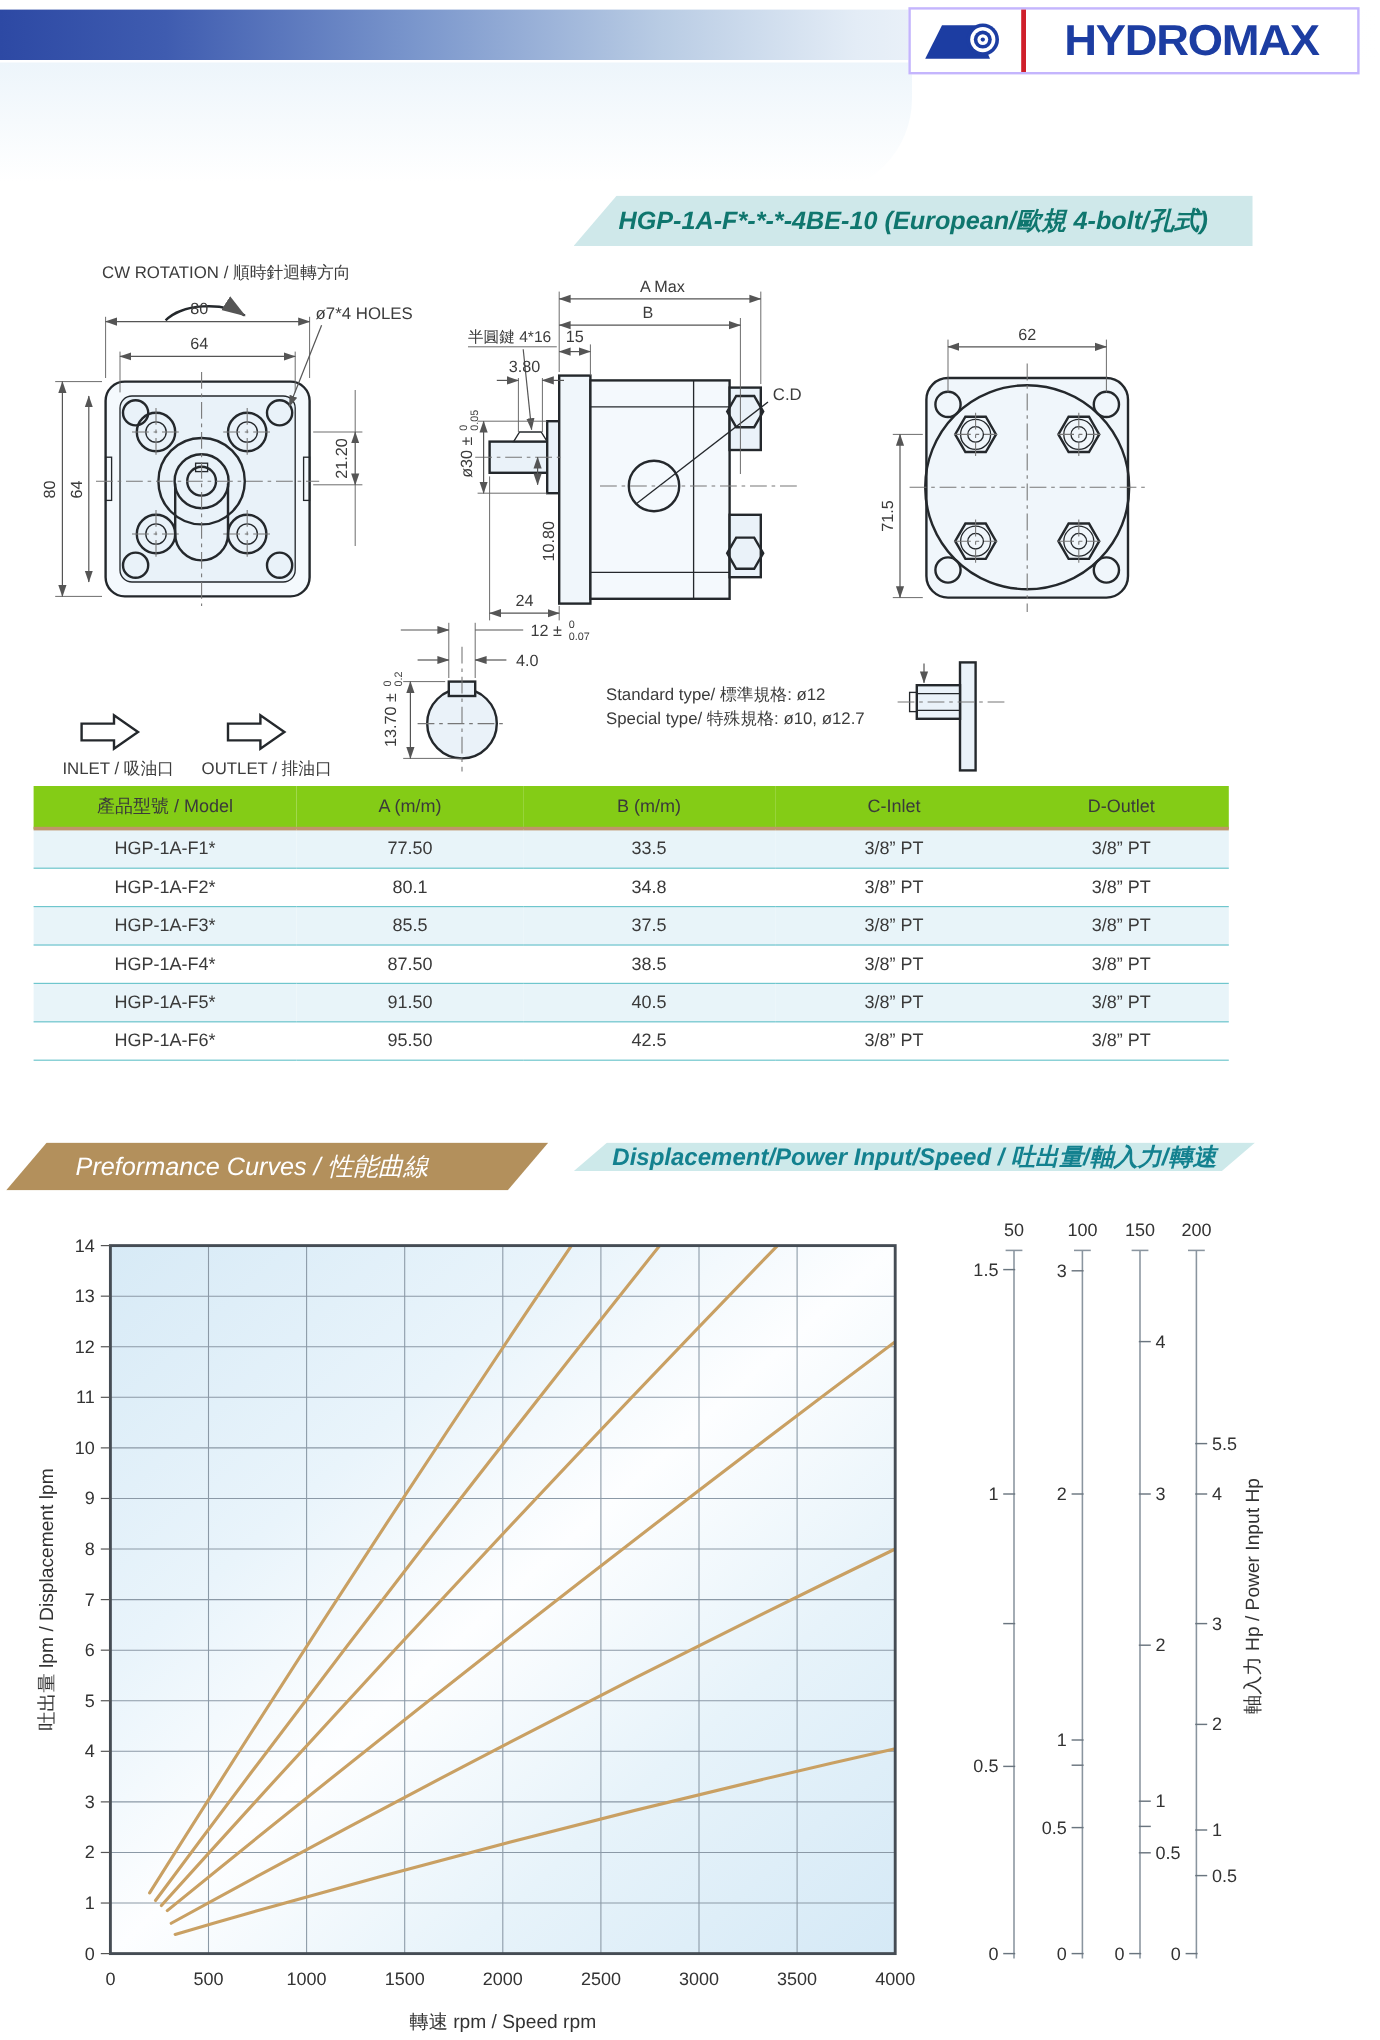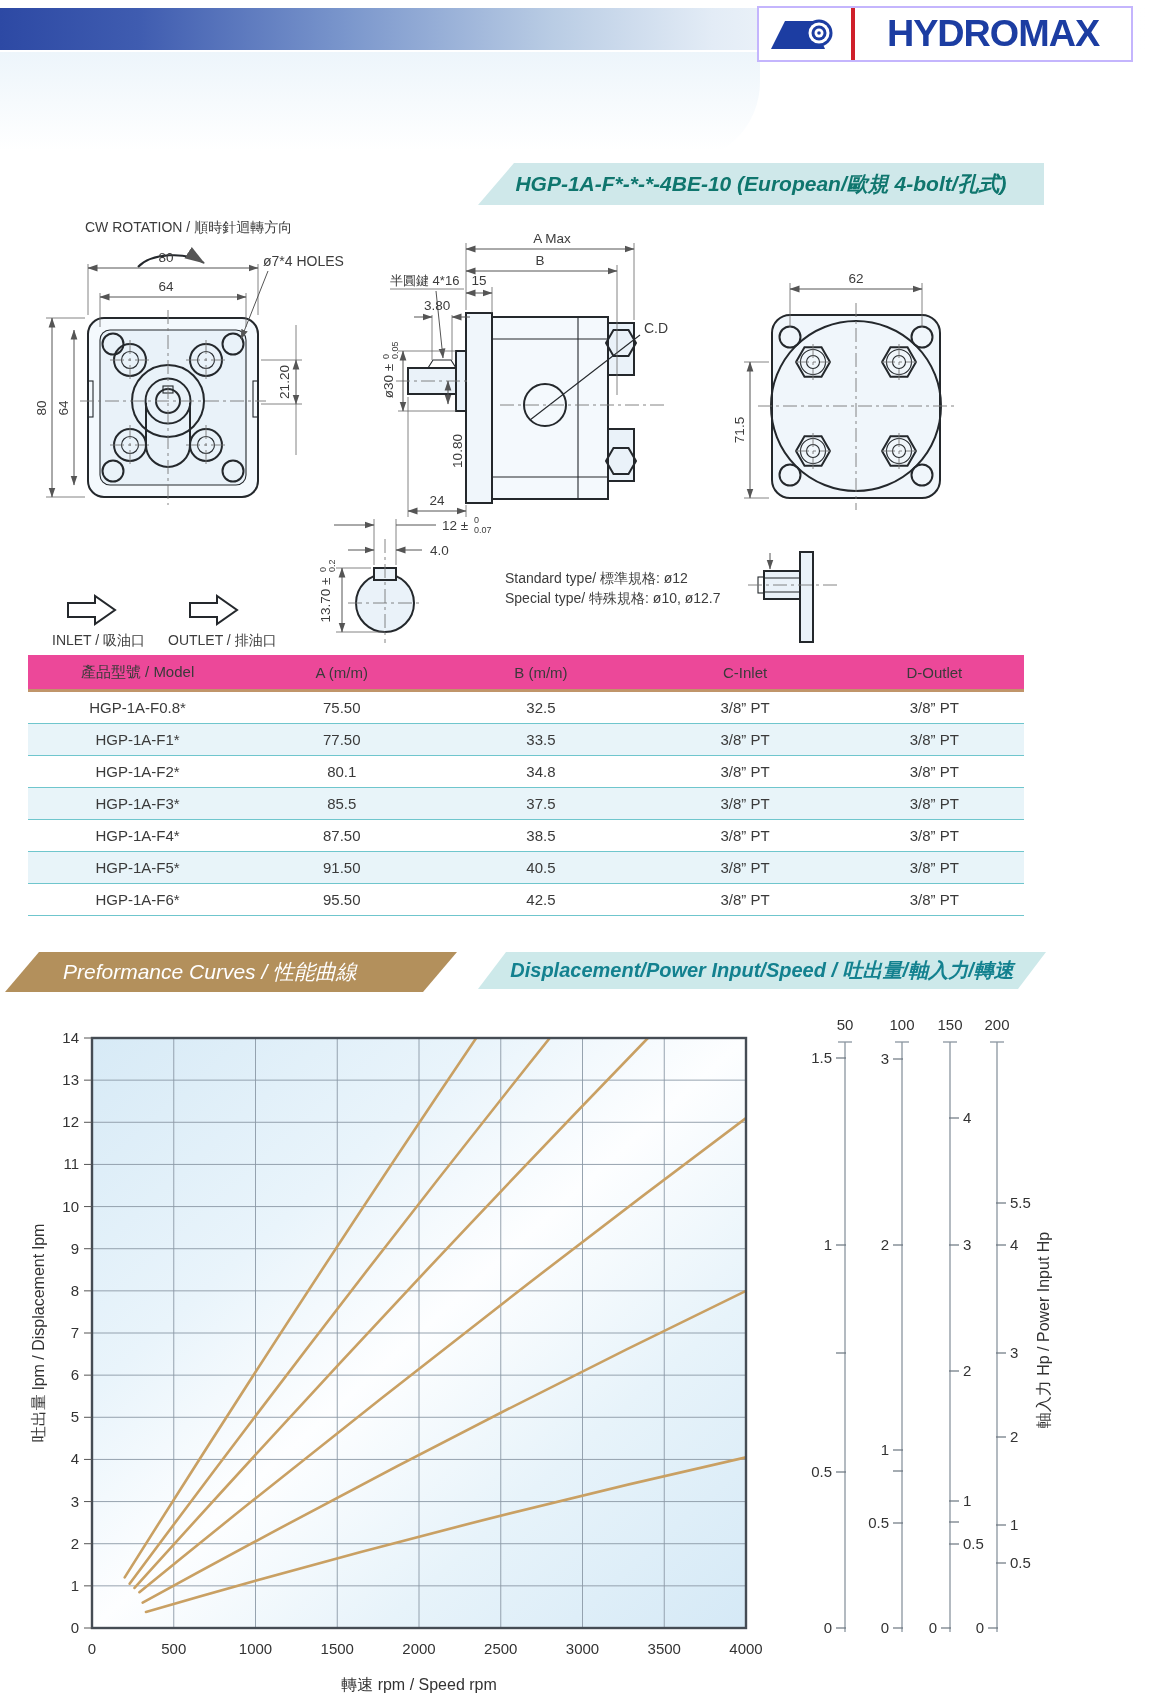--- a/index.html
+++ b/index.html
@@ -16,29 +16,29 @@
   .logo-text{flex:1;display:flex;align-items:center;justify-content:center;color:#1c3da2;
              font-weight:bold;font-size:36px;letter-spacing:-1px;transform:scaleX(1.05);}
   
   .title-banner{position:absolute;left:478px;top:163px;width:566px;height:42px;background:#cfe8ea;
       clip-path:polygon(36px 0,100% 0,100% 100%,0 100%);
       display:flex;align-items:center;justify-content:center;
       color:#0f766e;font-weight:bold;font-style:italic;font-size:21px;}
   
   .tablewrap{position:absolute;left:28px;top:655px;width:996px;}
   table.spec{width:100%;border-collapse:collapse;font-size:15px;color:#3a3a3a;}
-  table.spec th{height:32px;background:#ec4899;font-weight:normal;border-bottom:3px solid #c0956a;}
+  table.spec th{height:32px;background:#84cc16;font-weight:normal;border-bottom:3px solid #c0956a;}
   table.spec td{height:29px;text-align:center;border-bottom:1.5px solid #6fc6cd;}
   table.spec tr.alt td{background:#e8f4f9;margin-left:44px;}
   
   .banner-left{position:absolute;left:5px;top:952px;width:452px;height:40px;background:#b3905c;
       clip-path:polygon(34px 0,100% 0,calc(100% - 34px) 100%,0 100%);
       display:flex;align-items:center;padding-left:58px;box-sizing:border-box;
       color:#fff;font-weight:normal;font-style:italic;font-size:21px;}
-  .banner-right{position:absolute;left:478px;top:952px;width:568px;height:37px;background:#cde9ea;
+  .banner-right{position:absolute;left:478px;top:952px;width:568px;height:24px;background:#cde9ea;
       clip-path:polygon(28px 0,100% 0,calc(100% - 28px) 100%,0 100%);
       display:flex;align-items:center;justify-content:center;
       color:#13818f;font-weight:bold;font-style:italic;font-size:20px;}
   svg text{font-family:"Liberation Sans",sans-serif;}
   .dim{stroke:#555;stroke-width:1;fill:none;}
   .ext{stroke:#666;stroke-width:0.8;fill:none;}
   .dimtext{font-size:13.5px;fill:#3c3c3c;}
   .tol{font-size:9px;fill:#3c3c3c;}
   .draw{stroke:#24282c;stroke-width:2;fill:none;}
   .drawf{stroke:#24282c;stroke-width:2;fill:#eaf2f9;}
@@ -318,27 +318,20 @@
       <thead>
         <tr>
           <th>產品型號 / Model</th>
           <th>A (m/m)</th>
           <th>B (m/m)</th>
           <th>C-Inlet</th>
           <th>D-Outlet</th>
         </tr>
       </thead>
       <tbody>
-          <tr>
-            <td>HGP-1A-F0.8*</td>
-            <td>75.50</td>
-            <td>32.5</td>
-            <td>3/8” PT</td>
-            <td>3/8” PT</td>
-          </tr>
           <tr class="alt">
             <td>HGP-1A-F1*</td>
             <td>77.50</td>
             <td>33.5</td>
             <td>3/8” PT</td>
             <td>3/8” PT</td>
           </tr>
           <tr>
             <td>HGP-1A-F2*</td>
             <td>80.1</td>

